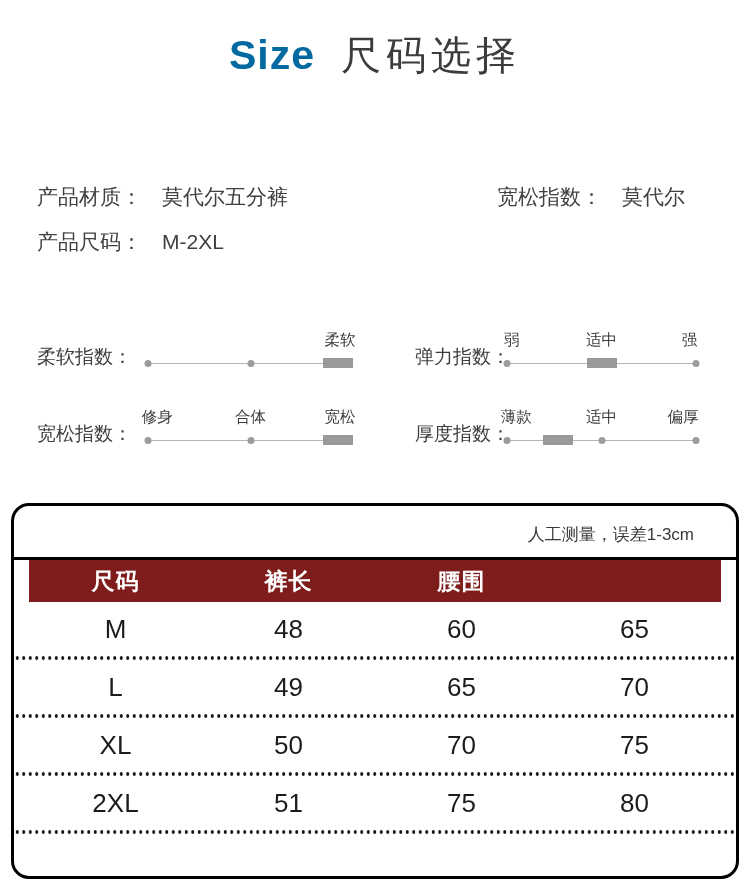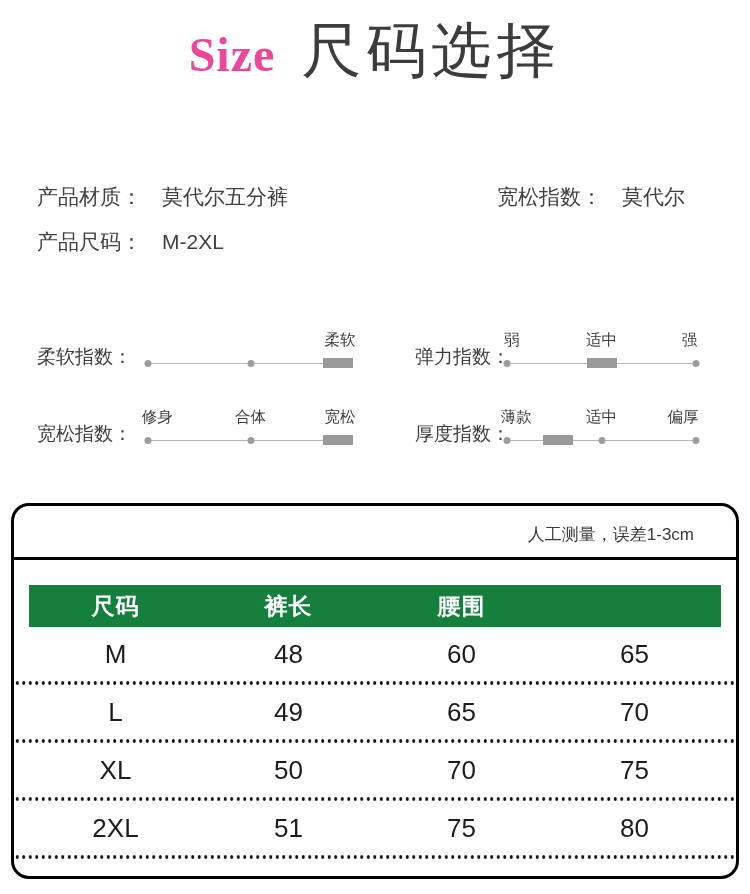--- a/index.html
+++ b/index.html
@@ -12,25 +12,25 @@
     overflow: hidden;
   }
   .page { position: absolute; inset: 0; background: #fff; }
 
   
   .title-wrap {
     position: absolute; top: 0; left: 0; width: 750px; height: 110px;
     display: flex; justify-content: center; align-items: baseline;
   }
   .title-en {
-    font-size: 48px; font-weight: bold; color: #ec4899;
-    letter-spacing: 1px; line-height: 110px; font-family: Liberation Serif, serif;
+    font-size: 41px; font-weight: bold; color: #0369a1;
+    letter-spacing: 1px; line-height: 110px;
   }
   .title-zh {
-    font-size: 60px; font-weight: 500; color: #3c3c3c;
+    font-size: 40px; font-weight: 500; color: #3c3c3c;
     margin-left: 26px; letter-spacing: 5px;
   }
 
   
   .info-item { position: absolute; font-size: 21px; color: #404040; white-space: nowrap; }
   .info-category { left: 37px; top: 183px; }
   .info-material { left: 497px; top: 183px; }
   .info-size     { left: 37px; top: 228px; }
   .info-item .val { margin-left: 20px; }
 
@@ -72,22 +72,22 @@
     width: 728px; height: 376px;
     border: 3px solid #000; border-radius: 18px;
     background: #fff; overflow: hidden;
   }
   .table-note {
     margin-top: 17px; padding-right: 42px;
     text-align: right; font-size: 17px; color: #3a3a3a;
   }
   .table-topline { margin-top: 11px; height: 3px; background: #000; width: 100%; }
   .table-header {
-    margin: 25px 15px 0 15px; height: 42px;
-    background: #15803d; color: #fff;
+    margin: 0 15px 0 15px; height: 42px;
+    background: #7f1d1d; color: #fff;
     display: grid; grid-template-columns: repeat(4, 1fr);
     align-items: center;
   }
   .th { text-align: center; font-size: 23px; font-weight: 600; letter-spacing: 1px; }
   .table-row {
     margin: 0 15px; height: 54px;
     display: grid; grid-template-columns: repeat(4, 1fr);
     align-items: center;
   }
   .td { text-align: center; font-size: 26px; font-weight: 400; color: #1c1c1c; }

